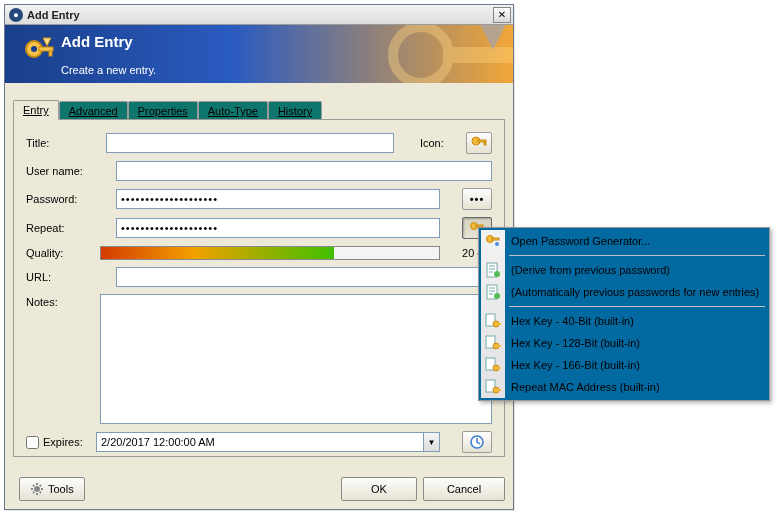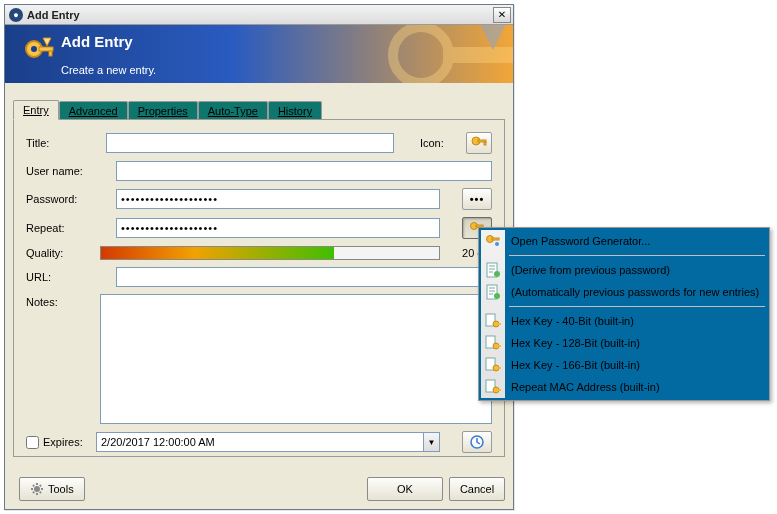--- a/index.html
+++ b/index.html
@@ -361,21 +361,21 @@
             <circle cx="7" cy="7" r="3" fill="#888"></circle>
             <g stroke="#888" stroke-width="2">
               <path d="M7 1 L7 3 M7 11 L7 13 M1 7 L3 7 M11 7 L13 7 M3 3 L4.2 4.2 M9.8 9.8 L11 11 M3 11 L4.2 9.8 M9.8 4.2 L11 3"></path>
             </g>
           </svg>
       </span>
       <span>Tools</span>
     </div>
     <div style="flex:1"></div>
     <div class="btn" style="width:76px">OK</div>
-    <div class="btn" style="width:56px">Cancel</div>
+    <div class="btn" style="width:82px">Cancel</div>
   </div>
 </div>
 
 <div class="menu">
   <div class="iconcol"></div>
   <div class="mi">
     <span class="mico">
         <svg width="16" height="16" viewBox="0 0 16 16">
           <circle cx="5" cy="6" r="3.5" fill="#f2b93a" stroke="#c98c12"></circle>
           <rect x="7" y="5" width="7" height="2" fill="#f2b93a" stroke="#c98c12"></rect>

